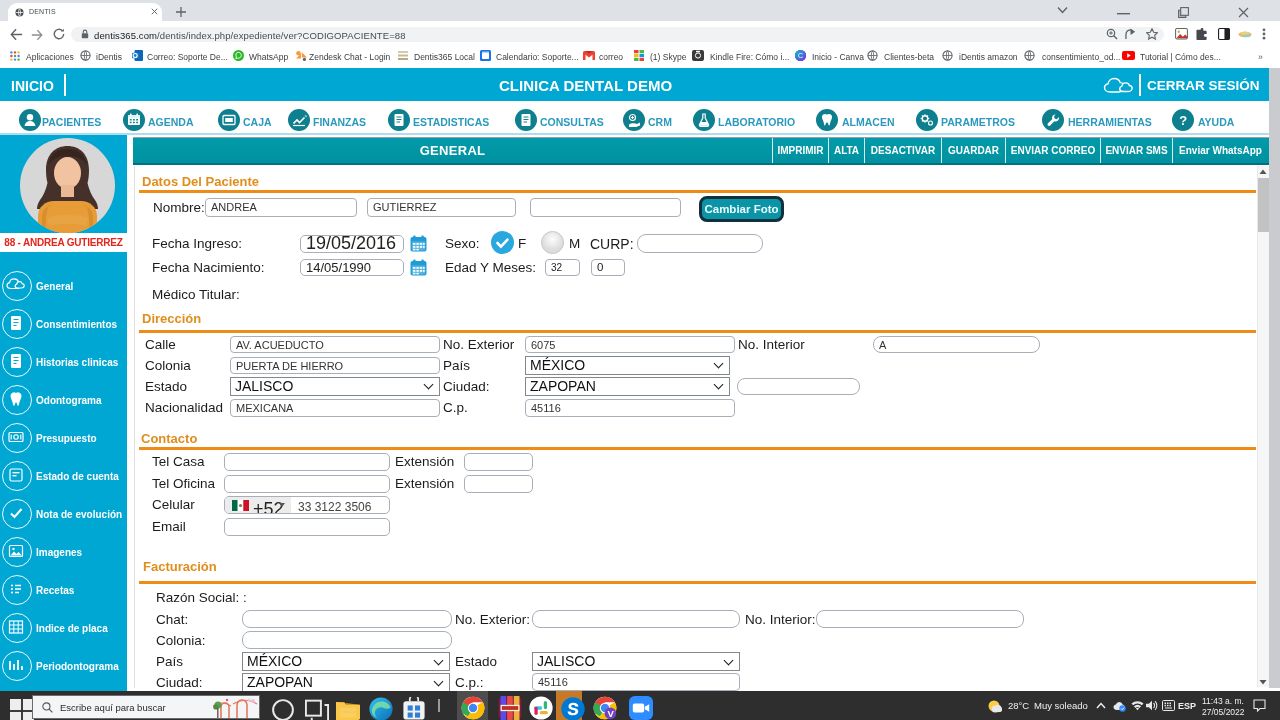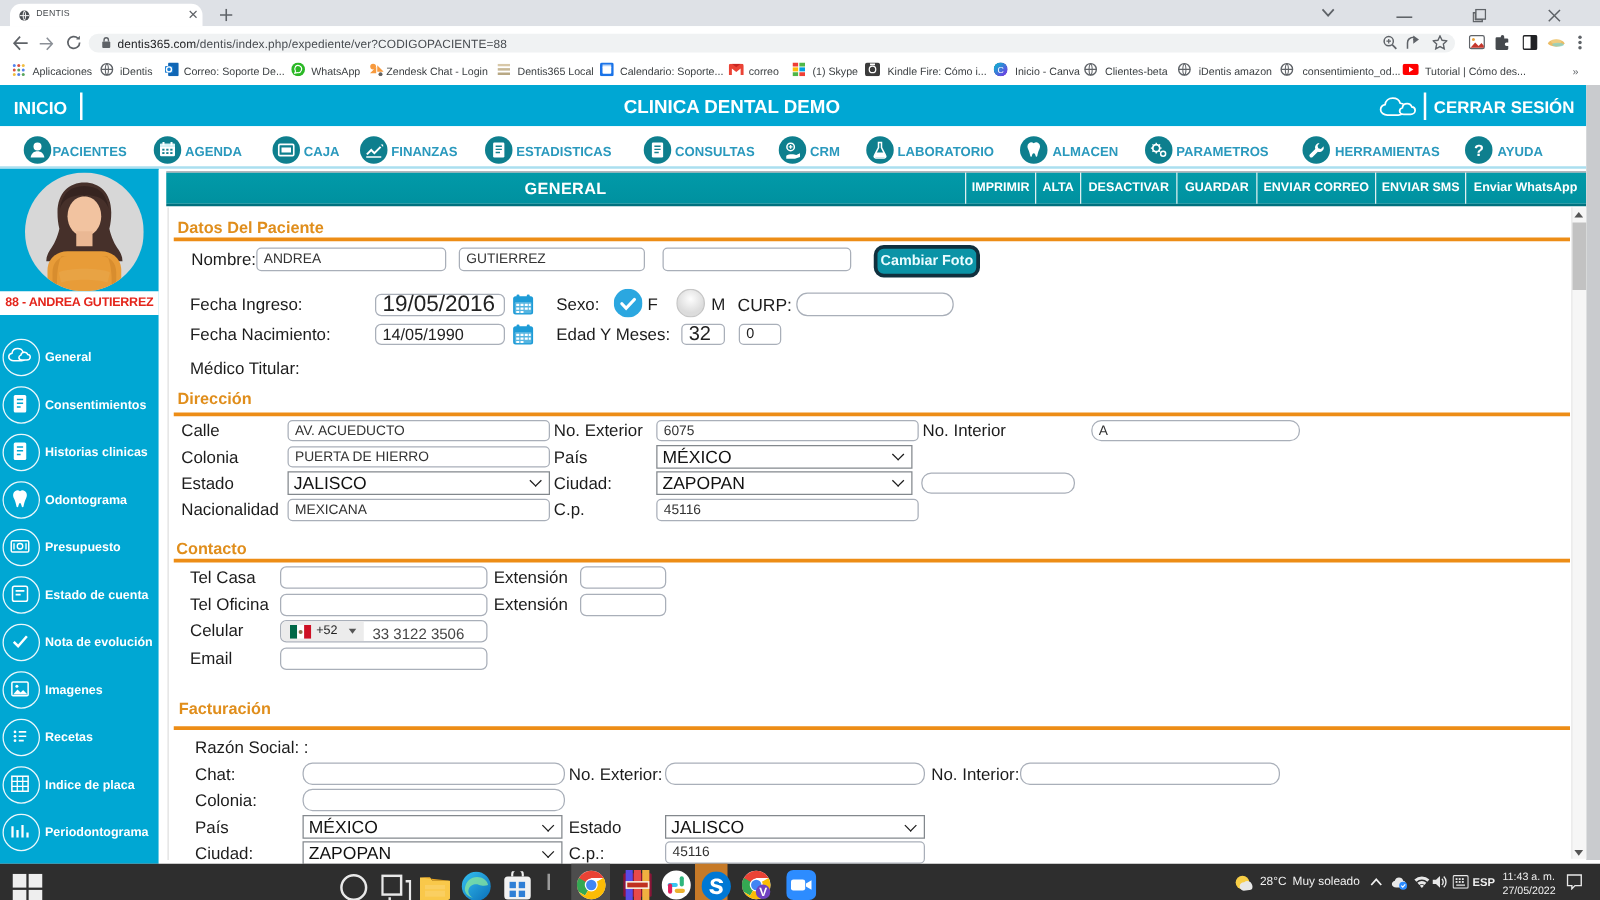--- a/index.html
+++ b/index.html
@@ -520,21 +520,21 @@
         <rect x="3" y="11" width="2.4" height="1.8"></rect>
         <rect x="6.4" y="11" width="2.4" height="1.8"></rect>
         <rect x="9.8" y="11" width="2.4" height="1.8"></rect>
         <rect x="13" y="8" width="1.6" height="1.8"></rect>
         <rect x="13" y="11" width="1.6" height="1.8"></rect>
         <rect x="3" y="13.8" width="2.4" height="1.6"></rect>
         <rect x="6.4" y="13.8" width="2.4" height="1.6"></rect>
       </g>
     </svg>
   <div class="flabel" style="left:318px;top:123.5px">Edad Y Meses:</div>
-  <div class="inp" style="left:418px;top:123px;width:35px;height:17px;font-size:16px;line-height:15px;color:#222">32</div>
+  <div class="inp" style="left:418px;top:123px;width:35px;height:17px;font-size:10px;line-height:15px;color:#222">32</div>
   <div class="inp" style="left:464px;top:123px;width:34px;height:17px;font-size:11.5px;line-height:15px;color:#222">0</div>
   <div class="flabel" style="left:25px;top:150.5px">Médico Titular:</div>
 
   <div class="stitle" style="left:15px;top:175px">Dirección</div>
   <div class="sline" style="top:193.5px"></div>
   <div class="flabel" style="left:18px;top:200.5px">Calle</div>
   <div class="inp" style="left:103px;top:199.5px;width:210px;height:17.5px">AV. ACUEDUCTO</div>
   <div class="flabel" style="left:316px;top:200.5px">No. Exterior</div>
   <div class="inp" style="left:398px;top:199.5px;width:210px;height:17.5px">6075</div>
   <div class="flabel" style="left:611px;top:200.5px">No. Interior</div>
@@ -565,21 +565,21 @@
   <div class="inp" style="left:337px;top:338.5px;width:69px;height:18px;border-radius:5px"></div>
   <div class="flabel" style="left:25px;top:361px">Celular</div>
   <div class="abs" style="left:97px;top:360px;width:166px;height:18px;border:1px solid #a9afb9;border-radius:5px;background:#fff;overflow:hidden">
     <div style="position:absolute;left:0;top:0;width:66px;height:16px;background:#ececec"></div>
     <svg style="position:absolute;left:7px;top:2.5px" width="17" height="11" viewBox="0 0 17 11">
         <rect width="5.7" height="11" fill="#006847"></rect>
         <rect x="5.7" width="5.6" height="11" fill="#fff"></rect>
         <rect x="11.3" width="5.7" height="11" fill="#ce1126"></rect>
         <circle cx="8.5" cy="5.5" r="1.6" fill="#8c6f4a"></circle>
       </svg>
-    <div style="position:absolute;left:28px;top:2px;font-size:10px;color:#222">+52</div>
+    <div style="position:absolute;left:28px;top:2px;font-size:18px;color:#222">+52</div>
     <div style="position:absolute;left:54px;top:6px;width:0;height:0;border-left:3.5px solid transparent;border-right:3.5px solid transparent;border-top:4px solid #555"></div>
     <div style="position:absolute;left:73px;top:2.5px;font-size:12px;color:#454545">33 3122 3506</div>
   </div>
   <div class="flabel" style="left:25px;top:382.5px">Email</div>
   <div class="inp" style="left:97px;top:381.5px;width:166px;height:18px;border-radius:5px"></div>
 
   <div class="stitle" style="left:16px;top:423px">Facturación</div>
   <div class="sline" style="top:444.5px"></div>
   <div class="flabel" style="left:29px;top:454px">Razón Social: :</div>
   <div class="flabel" style="left:29px;top:475.5px">Chat:</div>
@@ -608,20 +608,38 @@
 <svg class="abs" style="left:1259px;top:679px" width="8" height="6" viewBox="0 0 8 6">
     <path d="M4 5.5L0.5 1h7z" fill="#555"></path>
   </svg>
 <div class="abs" id="taskbar">
   <svg class="tico" style="left:10px;top:8px" width="13" height="13" viewBox="0 0 13 13">
       <rect x="0" y="0" width="6" height="6" fill="#eee"></rect>
       <rect x="7" y="0" width="6" height="6" fill="#eee"></rect>
       <rect x="0" y="7" width="6" height="6" fill="#eee"></rect>
       <rect x="7" y="7" width="6" height="6" fill="#eee"></rect>
     </svg>
+  <div id="searchbox">
+    <svg style="position:absolute;left:9px;top:6px" width="11" height="11" viewBox="0 0 13 13">
+        <circle cx="5.2" cy="5.2" r="4.2" fill="none" stroke="#555" stroke-width="1.3"></circle>
+        <path d="M8.4 8.4L12.3 12.3" stroke="#555" stroke-width="1.4"></path>
+      </svg>
+    <span id="searchtext">Escribe aquí para buscar</span>
+    <svg style="position:absolute;left:180px;top:1px" width="45" height="21" viewBox="0 0 45 21">
+        <path d="M8 21V10c0-2 1.5-4 4-4s4 2 4 4v11" fill="none" stroke="#e06a50" stroke-width="1.4"></path>
+        <path d="M24 21V8c0-2.5 2-5 5-5s5 2.5 5 5v13" fill="none" stroke="#e06a50" stroke-width="1.4"></path>
+        <path d="M0 9c6-4 12-4 18 0M20 7c8-5 16-5 24 0" stroke="#e87a60" stroke-width="1.2" fill="none"></path>
+        <circle cx="5" cy="8" r="3.6" fill="#5a9e4e"></circle>
+        <circle cx="2.8" cy="10" r="2.6" fill="#4c8c42"></circle>
+        <path d="M4.8 11v10" stroke="#6b4a32" stroke-width="1.3"></path>
+        <circle cx="40" cy="4" r="2" fill="#e8c0d8"></circle>
+        <circle cx="36" cy="2.6" r="1.4" fill="#f0d0e0"></circle>
+        <circle cx="14" cy="3" r="1.2" fill="#d85a80"></circle>
+      </svg>
+  </div>
   <svg class="tico" style="left:271px;top:7px" width="15" height="15" viewBox="0 0 17 17">
       <circle cx="8.5" cy="8.5" r="7" fill="none" stroke="#e8e8e8" stroke-width="1.4"></circle>
     </svg>
   <svg class="tico" style="left:305px;top:8px" width="14" height="13" viewBox="0 0 16 15">
       <rect x="0.6" y="0.6" width="10" height="10" fill="none" stroke="#e8e8e8" stroke-width="1.3"></rect>
       <path d="M13 3.5h2.4v11H4.5V12" fill="none" stroke="#e8e8e8" stroke-width="1.3"></path>
     </svg>
   <svg class="tico" style="left:336px;top:7px" width="18" height="15" viewBox="0 0 18 15">
       <path d="M0 1.5h6l1.5 2H18v10a1.5 1.5 0 0 1-1.5 1.5L0 15z" fill="#f9c84a"></path>
       <path d="M0 1.5h6l1.5 2H18" fill="#e8a51e"></path>

